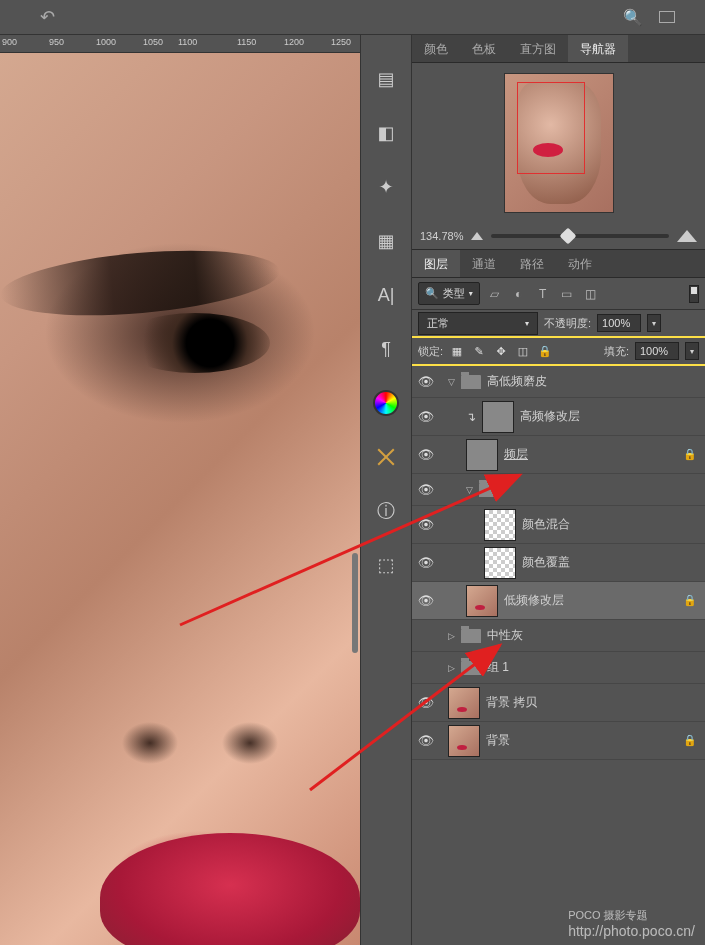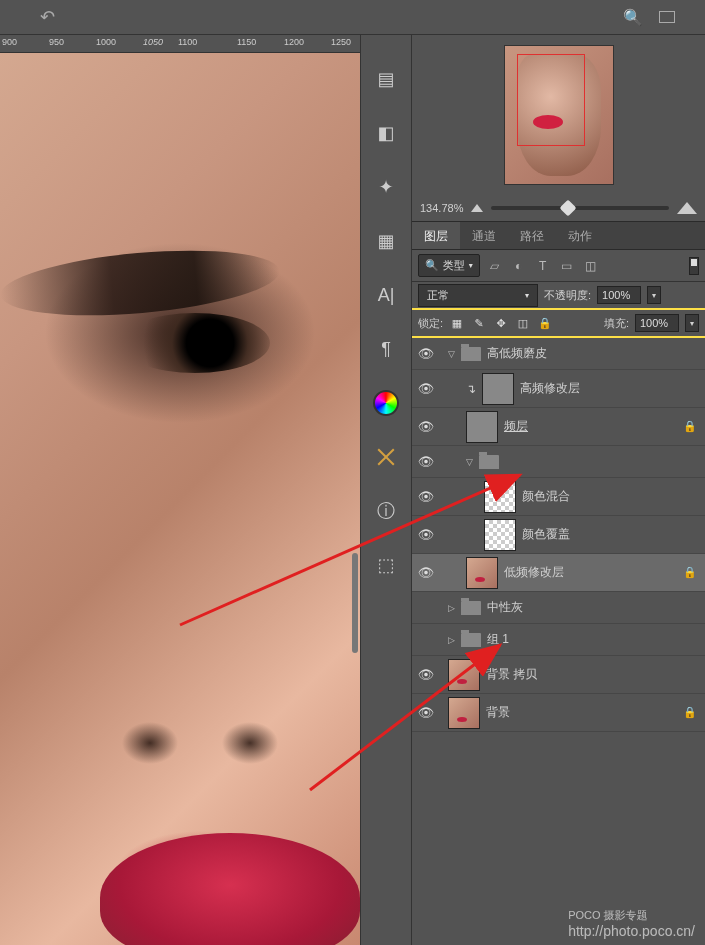--- a/index.html
+++ b/index.html
@@ -94,21 +94,21 @@
   <span class="view-icon"></span>
 </div>
 
 <div class="main">
 
   <div class="canvas-area">
     <div class="ruler-h" id="ruler-h">
         <span style="left: 2px;">900</span>
         <span style="left: 49px;">950</span>
         <span style="left: 96px;">1000</span>
-        <span style="left: 143px; font-style: italic;">1050</span>
+        <span style="left: 143px;">1050</span>
         <span style="left: 178px;">1100</span>
         <span style="left: 237px;">1150</span>
         <span style="left: 284px;">1200</span>
         <span style="left: 331px;">1250</span>
       </div>
     <div class="canvas-img">
       <div class="face-overlay"></div>
       <div class="brow"></div>
       <div class="eye"></div>
       <div class="nose"></div>
@@ -128,20 +128,26 @@
         <div class="color-wheel"></div>
       </div>
     <div class="tool crossed"></div>
     <div class="tool">ⓘ</div>
     <div class="tool">⬚</div>
   </div>
 
   <div class="right-panels">
 
     <div class="nav-panel">
+      <div class="panel-tabs" id="nav-tabs">
+          <div class="tab">颜色</div>
+          <div class="tab">色板</div>
+          <div class="tab">直方图</div>
+          <div class="tab active">导航器</div>
+        </div>
       <div class="nav-thumb-area">
         <div class="nav-thumb">
           <div class="thumb-face"></div>
           <div class="thumb-lips"></div>
           <div class="nav-viewport" id="nav-vp" style="left: 12px; top: 8px; width: 68px; height: 92px;"></div>
         </div>
       </div>
       <div class="nav-zoom-row">
         <span>134.78%</span>
         <span class="tri"></span>

